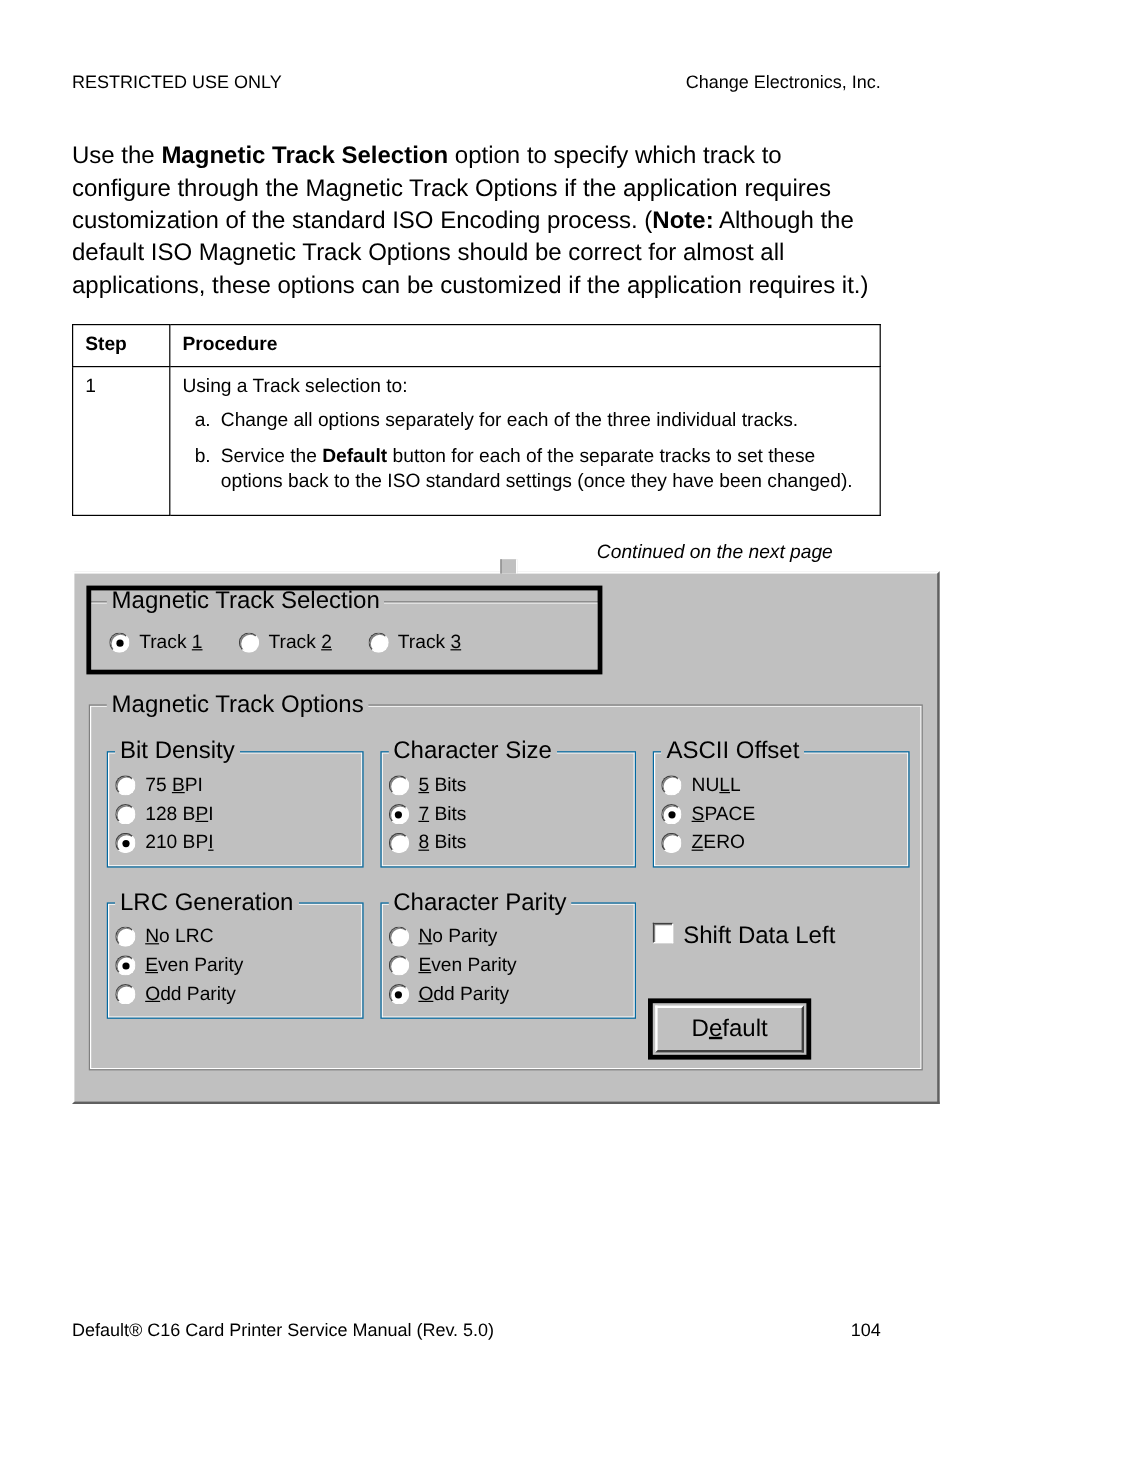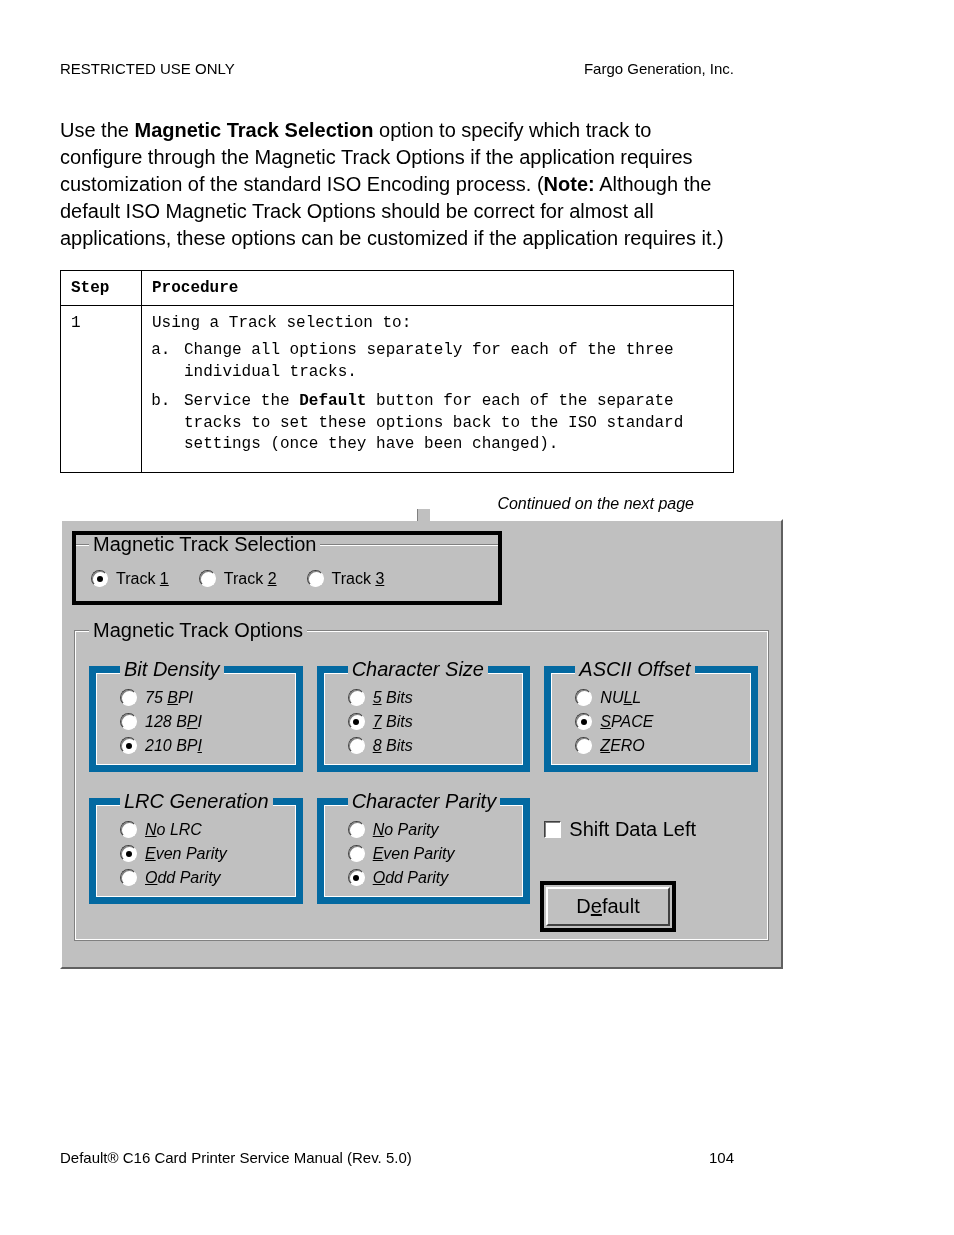--- a/index.html
+++ b/index.html
@@ -31,21 +31,20 @@
     font-size: 20px;
     line-height: 1.35;
     margin-bottom: 18px;
   }
   .bold { font-weight: bold; }
 
   table.steps {
     border-collapse: collapse;
     width: 100%;
     margin-bottom: 20px;
-    font-family: Liberation Mono, monospace;
   }
   table.steps th, table.steps td {
     border: 1px solid #000;
     padding: 8px 10px;
     text-align: left;
     vertical-align: top;
     font-size: 16px;
   }
   table.steps th {
     font-weight: bold;
@@ -165,34 +164,33 @@
     gap: 14px;
     margin-top: 6px;
   }
   .options-grid .col {
     flex: 1 1 0;
     display: flex;
     flex-direction: column;
     gap: 18px;
   }
   fieldset.sub {
-    border: 7px solid #0369a1;
+    border: 1px solid #0369a1;
     box-shadow: inset -1px -1px 0 #fff, inset 1px 1px 0 #fff;
     margin: 0;
-    padding: 6px 8px 10px 24px;
-    font-style: italic;
+    padding: 6px 8px 10px 6px;
   }
   fieldset.sub > legend {
     padding: 0 4px;
     font-size: 20px;
     background: #c0c0c0;
   }
   .checkbox-item {
     display: flex;
-    align-items: center;
+    align-items: flex-start;
     gap: 8px;
     font-size: 20px;
     margin-top: 6px;
     margin-bottom: 26px;
   }
   .checkbox-box {
     width: 15px;
     height: 15px;
     background: #fff;
     border-top: 1px solid #404040;
@@ -232,21 +230,21 @@
     margin-top: 180px;
   }
 </style>
 </head>
 <body>
 
 <div class="page">
 
   <div class="hdr-row">
     <div>RESTRICTED USE ONLY</div>
-    <div>Fargo Generation, Inc.</div>
+    <div>Change Electronics, Inc.</div>
   </div>
 
 
   <div class="intro">
     <span>Use the </span><span class="bold">Magnetic Track Selection</span><span> option to specify which track to configure through the Magnetic Track Options if the application requires customization of the standard ISO Encoding process. (</span><span class="bold">Note:</span><span>  Although the default ISO Magnetic Track Options should be correct for almost all applications, these options can be customized if the application requires it.)</span>
   </div>
 
   <table class="steps">
     <tbody>
         <tr>

